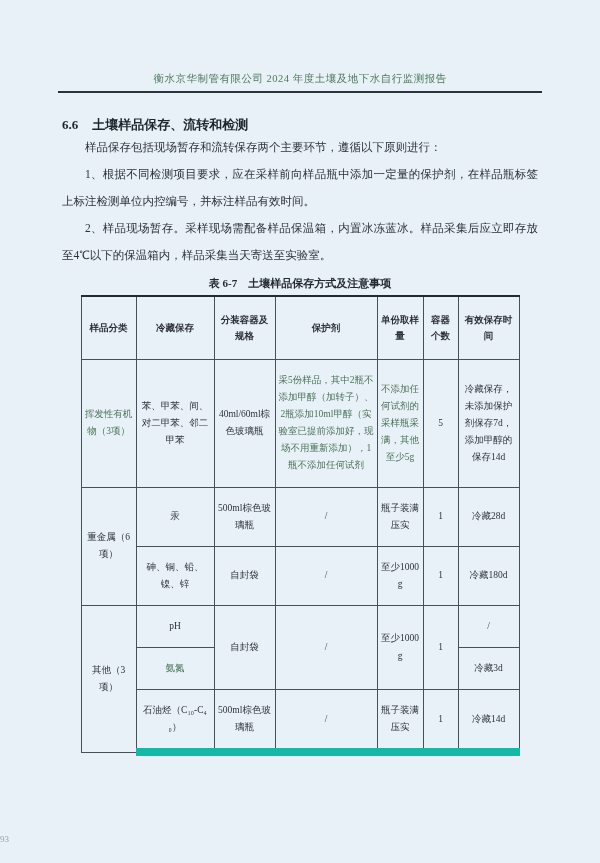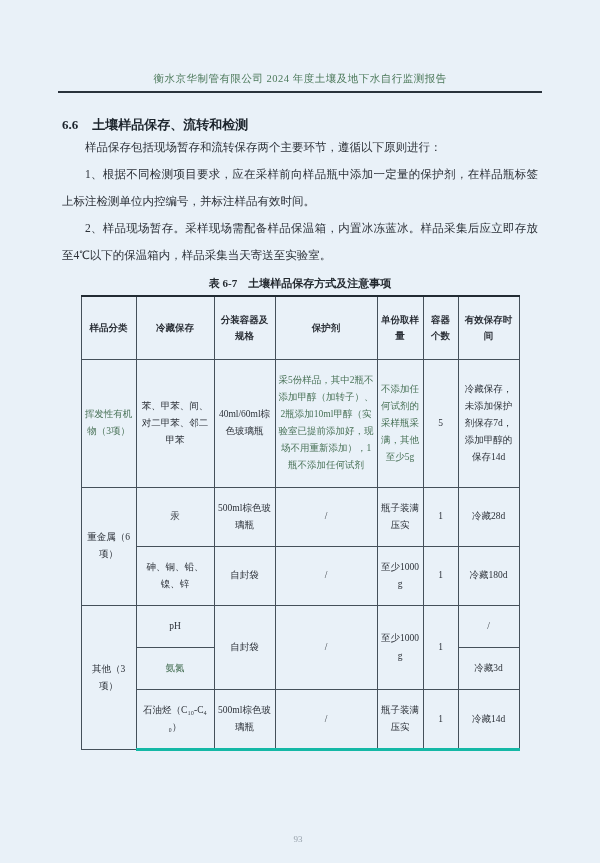--- a/index.html
+++ b/index.html
@@ -77,34 +77,34 @@
     line-height:1.8;
     word-break:break-all;
   }
   .sample-table thead th{
     border-top:2px solid #222b33;
     font-weight:bold;
     height:38px;
     line-height:1.7;
   }
   .sample-table tr.last-row td{
-    border-bottom:3px solid #14b8a6;
+    border-bottom:8px solid #14b8a6;
   }
   tr.row-voc{height:120px;}
   tr.row-hg{height:38px;}
   tr.row-metals{height:38px;}
   tr.row-ph{height:32px;}
   tr.row-nh3{height:36px;}
   tr.row-oil{height:38px;}
   .tint-green{color:#497257;}
   .page-number{
     position:absolute;
     left:0;right:4px;
     bottom:40px;
-    text-align:center;
+    text-align:left;
     font-size:9px;
     color:#97a1ab;
   }
 </style>
 </head>
 <body>
 
 <div class="page">
 
   <div class="page-header">

